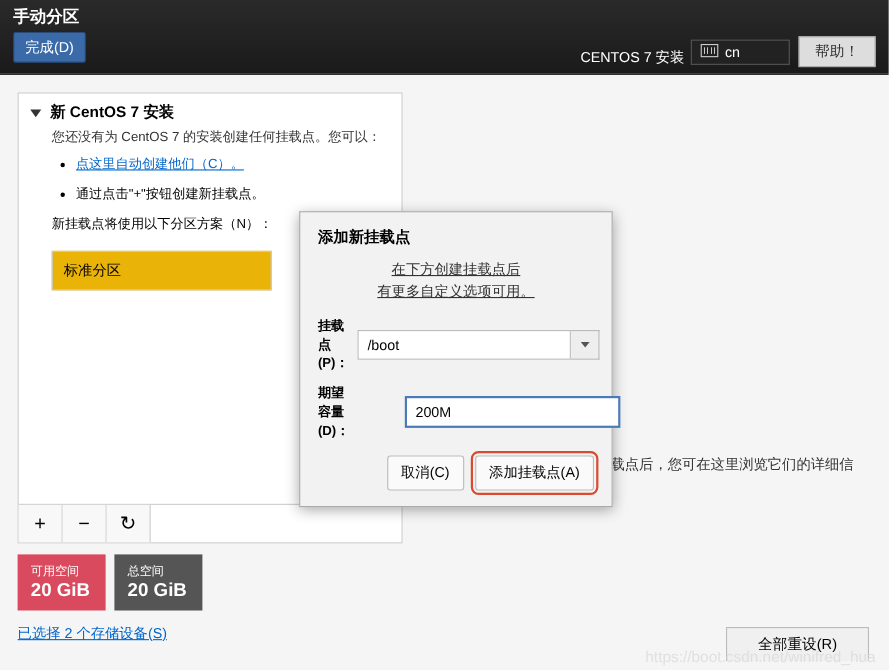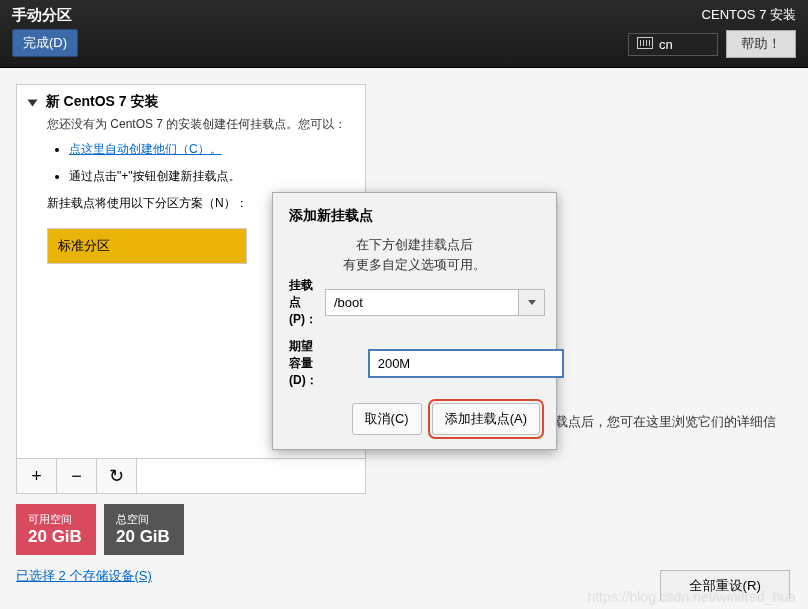--- a/index.html
+++ b/index.html
@@ -1,20 +1,20 @@
 <!DOCTYPE html>
 <html><head>
 <meta charset="utf-8">
 <style>
 * { box-sizing: border-box; margin: 0; padding: 0; }
 body { width: 808px; height: 609px; font-family: sans-serif; font-size: 13px; background: #f5f5f5; position: relative; overflow: hidden; }
 
 .topbar { background: linear-gradient(#2a2a2a, #1a1a1a); color: #fff; height: 68px; display: flex; justify-content: space-between; padding: 6px 12px; border-bottom: 1px solid #000; }
 .topbar-left { display: flex; flex-direction: column; gap: 4px; }
-.topbar-right { display: flex; flex-direction: column; align-items: flex-end; gap: 6px; }
+.topbar-right { display: flex; align-items: flex-end; gap: 6px; }
 .topbar-title { font-size: 15px; font-weight: bold; }
 .done-btn { background: #3a6aa8; color: #fff; border: 1px solid #2a4a78; padding: 4px 10px; font-size: 13px; cursor: pointer; border-radius: 2px; }
 .lang-row { display: flex; gap: 8px; align-items: center; }
 .lang-box { background: #222; border: 1px solid #555; padding: 3px 8px; display: flex; gap: 6px; font-size: 13px; min-width: 90px; }
 .kbd-icon { width: 16px; height: 12px; border: 1px solid #ccc; display: inline-block; position: relative; }
 .kbd-icon::before { content: ''; position: absolute; top: 2px; left: 2px; right: 2px; bottom: 2px; background: repeating-linear-gradient(90deg, #ccc 0 1px, transparent 1px 3px); }
 .help-btn { background: #ddd; border: 1px solid #aaa; padding: 4px 14px; cursor: pointer; color: #333; }
 
 .main { padding: 16px; height: calc(100% - 68px); position: relative; }
 
@@ -42,21 +42,21 @@
 .storage-link { display: inline-block; margin-top: 12px; font-size: 13px; }
 
 .right-info { position: absolute; left: 555px; top: 345px; font-size: 13px; color: #333; }
 
 .reset-btn { position: absolute; right: 18px; bottom: 8px; background: #f0f0f0; border: 1px solid #bbb; border-bottom: none; padding: 6px 28px; cursor: pointer; }
 
 .watermark { position: absolute; right: 12px; bottom: 4px; color: rgba(220,220,220,0.85); font-size: 14px; z-index: 5; }
 
 .modal { position: absolute; left: 272px; top: 192px; width: 285px; background: #f2f2f2; border: 1px solid #aaa; box-shadow: 0 3px 12px rgba(0,0,0,0.35); padding: 14px 16px; z-index: 10; }
 .modal-title { font-weight: bold; font-size: 14px; margin-bottom: 10px; }
-.modal-desc { font-size: 13px; text-align: center; color: #333; line-height: 1.5; margin-bottom: 3px; }
+.modal-desc { font-size: 13px; text-align: center; color: #333; line-height: 1.5; margin-bottom: 14px; text-decoration: underline; }
 .modal-row { display: flex; align-items: center; margin-bottom: 10px; gap: 8px; }
 .modal-row label { font-size: 12px; font-weight: bold; width: 78px; }
 .combo { flex: 1; display: flex; }
 .combo-input { flex: 1; border: 1px solid #bbb; padding: 5px 8px; font-size: 13px; }
 .combo-btn { width: 26px; border: 1px solid #bbb; border-left: none; background: #eee; cursor: pointer; display: flex; align-items: center; justify-content: center; }
 .chevron-down { width: 0; height: 0; border-left: 4px solid transparent; border-right: 4px solid transparent; border-top: 5px solid #555; }
 .text-input { flex: 1; border: 2px solid #4a7ab8; padding: 5px 8px; font-size: 13px; outline: none; margin-left: 42px; }
 .modal-actions { display: flex; justify-content: flex-end; gap: 10px; margin-top: 14px; }
 .btn { padding: 6px 12px; font-size: 13px; background: #fafafa; border: 1px solid #bbb; border-radius: 3px; cursor: pointer; }
 .btn-highlight { outline: 2px solid #d94a2e; outline-offset: 2px; }
@@ -143,13 +143,13 @@
   <div class="modal-row">
     <label>期望容量(D)：</label>
     <input class="text-input" value="200M" style="">
   </div>
   <div class="modal-actions">
     <button class="btn">取消(C)</button>
     <button class="btn btn-highlight">添加挂载点(A)</button>
   </div>
 </div>
 
-<div class="watermark">https://blog.csdn.net/winifred_hua</div>
+<div class="watermark">https://boot.csdn.net/winifred_hua</div>
 
 </body></html>

